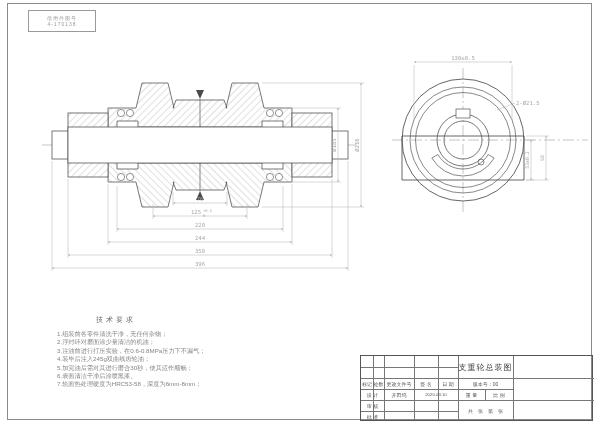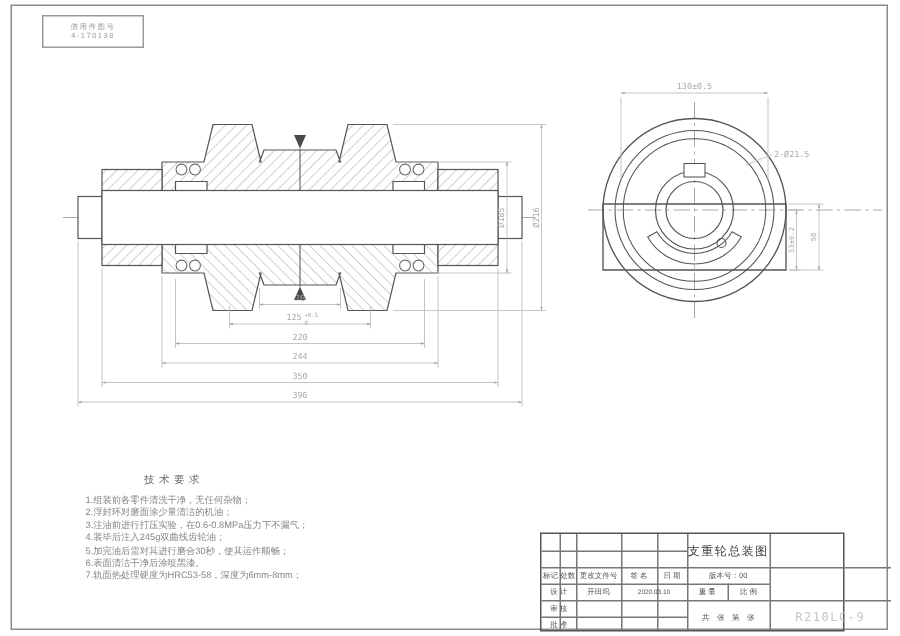--- a/index.html
+++ b/index.html
@@ -13,21 +13,21 @@
   .stamp{position:absolute;left:28px;top:10px;width:68px;height:22px;
          border:1px solid #9a9a9a;box-sizing:border-box;
          display:flex;flex-direction:column;align-items:center;justify-content:center;
          color:#9a9a9a;font-size:5px;line-height:6.5px;letter-spacing:1px;}
   
   .tech-title{position:absolute;left:96px;top:315px;font-size:7px;color:#666;
               letter-spacing:3px;white-space:nowrap;}
   .tech-items{position:absolute;left:57px;top:330px;width:290px;
               font-size:6.2px;color:#858585;line-height:8.4px;white-space:nowrap;}
   
-  .tb{position:absolute;left:360px;top:355px;width:203px;height:66px;
+  .tb{position:absolute;left:360px;top:355px;width:233px;height:66px;
       border:1px solid #555;box-sizing:border-box;font-size:5px;color:#555;text-align:center;}
   .tb .vl,.tb .hl{position:absolute;background:#777;}
   .tb .vl{width:1px;top:0;bottom:0;}
   .tb .hl{height:1px;}
   .tb .cell{position:absolute;display:flex;align-items:center;justify-content:center;
             white-space:nowrap;overflow:hidden;}
   .t-title{font-size:8px;color:#3d3d3d;letter-spacing:1px;}
   .t-brand{font-size:13px;font-weight:bold;color:#222;letter-spacing:2px;
            font-family:"Liberation Serif",serif;}
   .t-model{font-size:8px;color:#c6c6c6;letter-spacing:1px;
@@ -213,15 +213,14 @@
     <div class="cell t-date" style="left:53px;top:33px;width:44px;height:11px;">2020.03.10</div>
     <div class="cell" style="left:0;top:44px;width:23px;height:11px;">审 核</div>
     <div class="cell" style="left:0;top:55px;width:23px;height:11px;">批 准</div>
 
     <div class="cell t-title" style="left:97px;top:0;width:55px;height:22px;">支重轮总装图</div>
     <div class="cell" style="left:97px;top:22px;width:55px;height:11px;">版本号：00</div>
     <div class="cell" style="left:97px;top:33px;width:27px;height:11px;">重 量</div>
     <div class="cell" style="left:124px;top:33px;width:28px;height:11px;">比 例</div>
     <div class="cell" style="left:97px;top:44px;width:55px;height:22px;">共　张　第　张</div>
 
-    <div class="cell t-model" style="left:152px;top:44px;width:81px;height:22px;">R210LC-9</div>
   </div>
 </div>
 
 </body></html>

